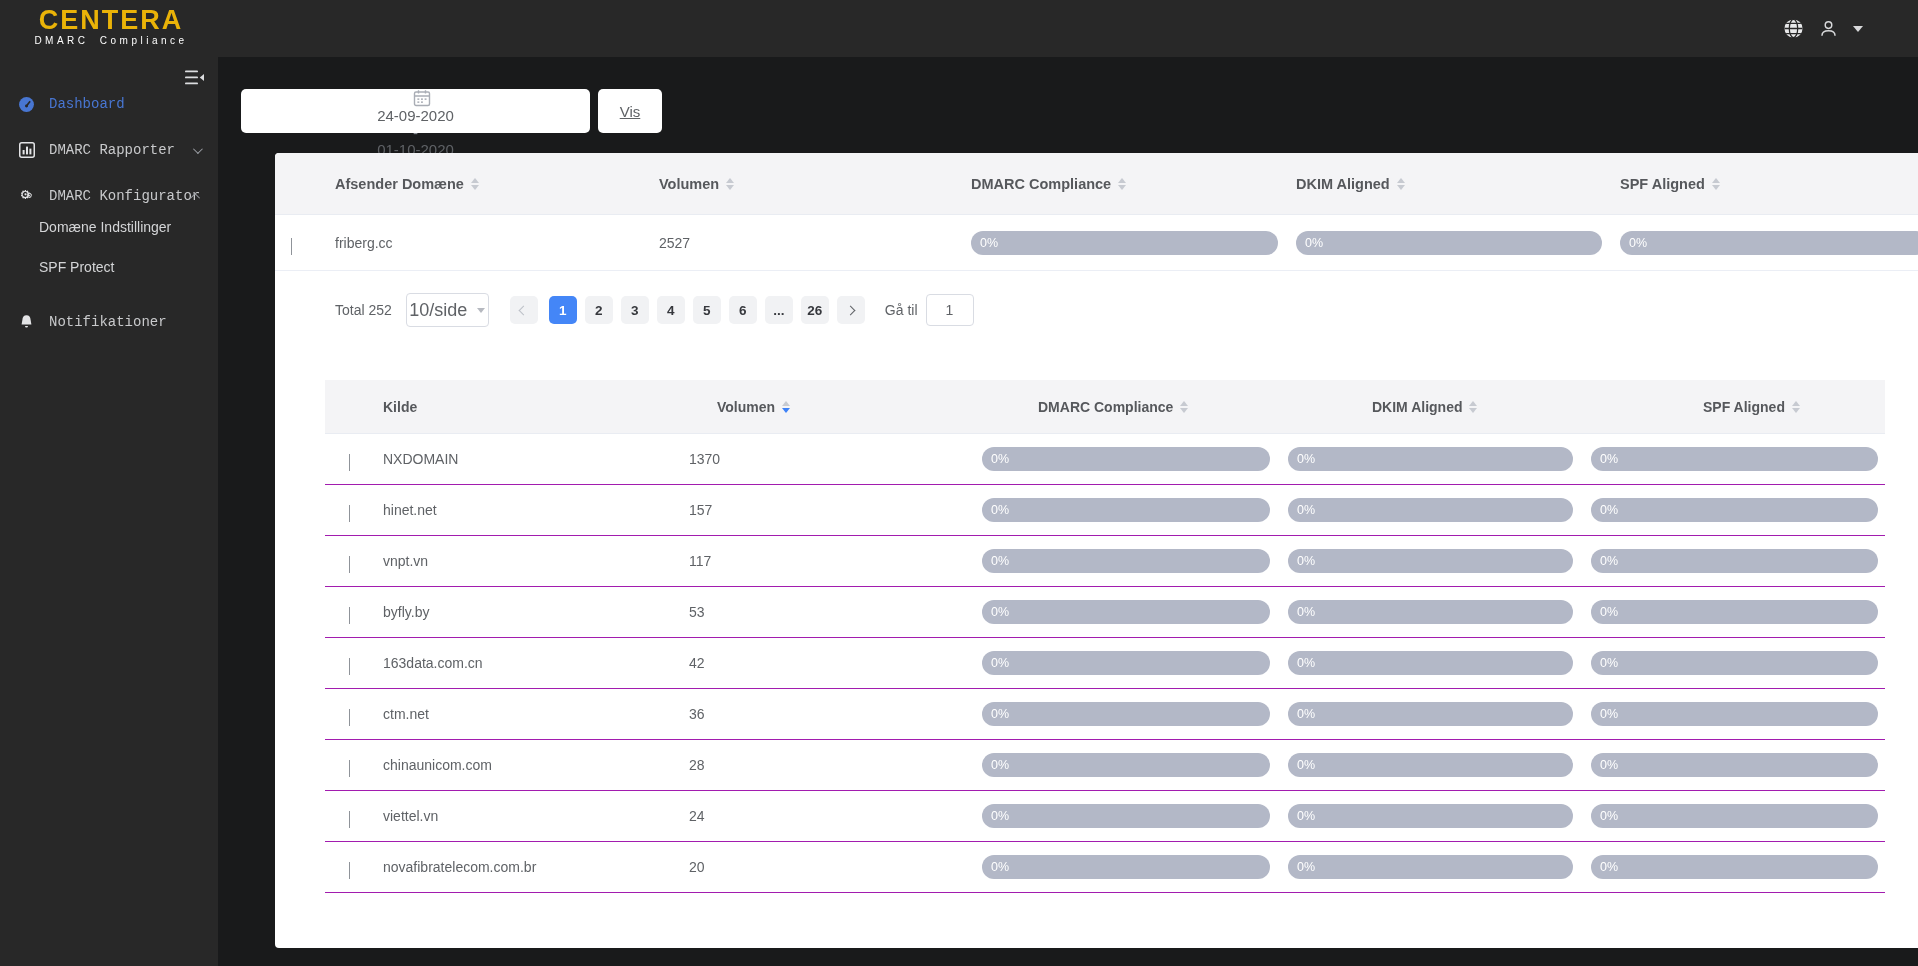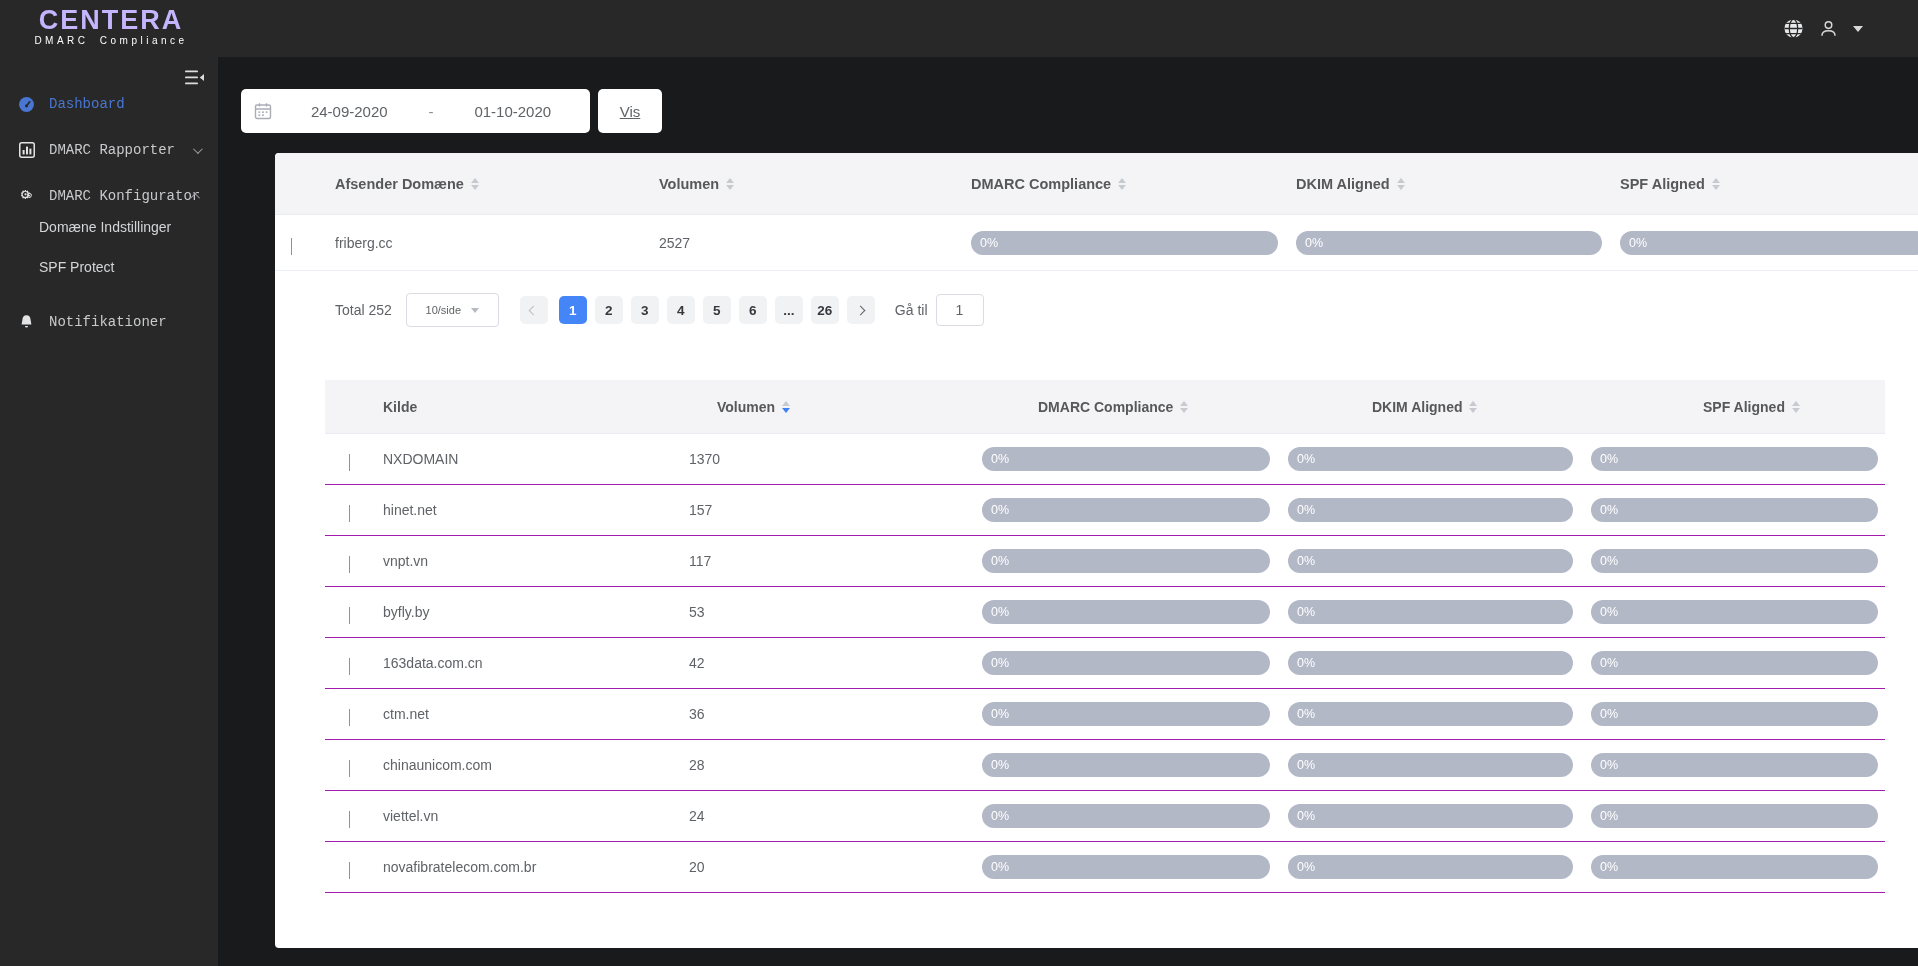--- a/index.html
+++ b/index.html
@@ -8,21 +8,21 @@
     position:relative;
     background:#191a1b;
     font-family:"Liberation Sans","DejaVu Sans",sans-serif;
     overflow:hidden;
     color:#5f6266;
   }
 
   
   .topbar { position:absolute; top:0; left:0; width:1918px; height:57px; background:#282828; z-index:5; }
   .logo { position:absolute; left:13px; top:6px; width:196px; text-align:center; }
-  .logo-title { color:#c4b5fd; font-size:27px; font-weight:800; letter-spacing:2px; line-height:28px; }
+  .logo-title { color:#eab308; font-size:27px; font-weight:800; letter-spacing:2px; line-height:28px; }
   .logo-sub   { color:#fff; font-size:10px; letter-spacing:3.5px; word-spacing:5px; margin-top:1px; }
   .topbar-right { position:absolute; right:55px; top:0; height:57px; display:flex; align-items:center; gap:15px; }
   .caret-down { width:0; height:0; border-left:5px solid transparent; border-right:5px solid transparent; border-top:6px solid #d8d9db; }
 
   
   .sidebar { position:absolute; top:57px; left:0; width:218px; height:909px; background:#282828; }
   .collapse-btn { position:absolute; top:13px; right:14px; cursor:pointer; }
   .menu { padding-top:24px; }
   .menu-item { position:relative; height:46px; display:flex; align-items:center; padding-left:18px; font-size:14px; color:#c9cacc; cursor:pointer;font-family:Liberation Mono, monospace; }
   .menu-item .mi-icon { width:17px; display:flex; justify-content:center; margin-right:14px; }
@@ -30,21 +30,21 @@
   .menu-chev { position:absolute; right:18px; width:7px; height:7px; border-right:1.5px solid #9a9da3; border-bottom:1.5px solid #9a9da3; }
   .menu-chev.down { transform:rotate(45deg) translateY(-2px); }
   .menu-chev.up   { transform:rotate(-135deg) translateY(-2px); }
   .submenu-item { height:40px; display:flex; align-items:flex-start; padding-left:39px; font-size:14px; color:#d4d5d7; cursor:pointer; }
   .gear-glyphs { color:#e3e4e6; line-height:10px; }
   .gear-big { font-size:15px; }
   .gear-small { font-size:9px; margin-left:-3px; vertical-align:6px; display:inline-block; }
 
   
   .datebox { position:absolute; left:241px; top:89px; width:349px; height:44px; background:#fff; border-radius:5px;
-             display:flex; align-items:center; font-size:15px; color:#5f6266; cursor:pointer; }
+             display:flex; align-items:center; font-size:15px; color:#5f6266; cursor:pointer;flex-direction:column; }
   .datebox .cal { margin-left:13px; display:flex; }
   .datebox .dt { flex:1; text-align:center; }
   .datebox .sep { padding:0 2px; color:#8a8d93; }
   .visbtn { position:absolute; left:598px; top:89px; width:64px; height:44px; background:#fff; border:none; border-radius:5px;
             font-size:15px; color:#5f6266; font-family:inherit; cursor:pointer;text-decoration:underline; }
 
   
   .card { position:absolute; left:240px; top:153px; width:1660px; height:795px; background:#fff; border-radius:4px; overflow:hidden;margin-left:35px; }
 
   
@@ -63,21 +63,21 @@
   .sort .s-down { width:0; height:0; border-left:4.5px solid transparent; border-right:4.5px solid transparent; border-top:5.5px solid #c7cad1; }
   .sort .s-down.active { border-top-color:#3e82f7; }
 
   .pill { height:24px; border-radius:12px; background:#b3b8c7; color:#fff; font-size:12.5px;
           display:flex; align-items:center; padding-left:9px; margin-right:18px; }
   .c-last .pill { margin-right:7px; }
 
   
   .pagination { position:absolute; top:137px; left:0; right:0; height:40px; display:flex; align-items:center; padding-left:60px; font-size:14px; color:#5f6266; }
   .pg-total { margin-right:14px; }
-  .pg-size { width:93px; height:34px; border:1px solid #d9dce3; border-radius:4px; background:#fff; display:flex; align-items:center; justify-content:center; gap:10px; font-size:11px; color:#5f6266; cursor:pointer; margin-right:21px; }
+  .pg-size { width:83px; height:34px; border:1px solid #d9dce3; border-radius:4px; background:#fff; display:flex; align-items:center; justify-content:center; gap:10px; font-size:18px; color:#5f6266; cursor:pointer; margin-right:21px; }
   .pg-size .sel-caret { width:0; height:0; border-left:4.5px solid transparent; border-right:4.5px solid transparent; border-top:5px solid #b6b9c0; }
   .pg-btn { min-width:28px; height:28px; border:none; border-radius:5px; background:#f1f2f4; display:flex; align-items:center; justify-content:center;
             font-family:inherit; font-size:13.5px; font-weight:bold; color:#36383d; cursor:pointer; margin-right:8px; padding:0 4px; }
   .pg-btn.active { background:#4486f7; color:#fff; }
   .pg-nav-chev { width:7px; height:7px; border-right:1.6px solid #5f6266; border-bottom:1.6px solid #5f6266; }
   .pg-nav-chev.left  { transform:rotate(135deg); border-color:#bcc0c7; }
   .pg-nav-chev.right { transform:rotate(-45deg); }
   .pg-prev { margin-right:11px; }
   .pg-next { margin-left:0px; margin-right:20px; }
   .pg-goto-label { margin-right:8px; }

